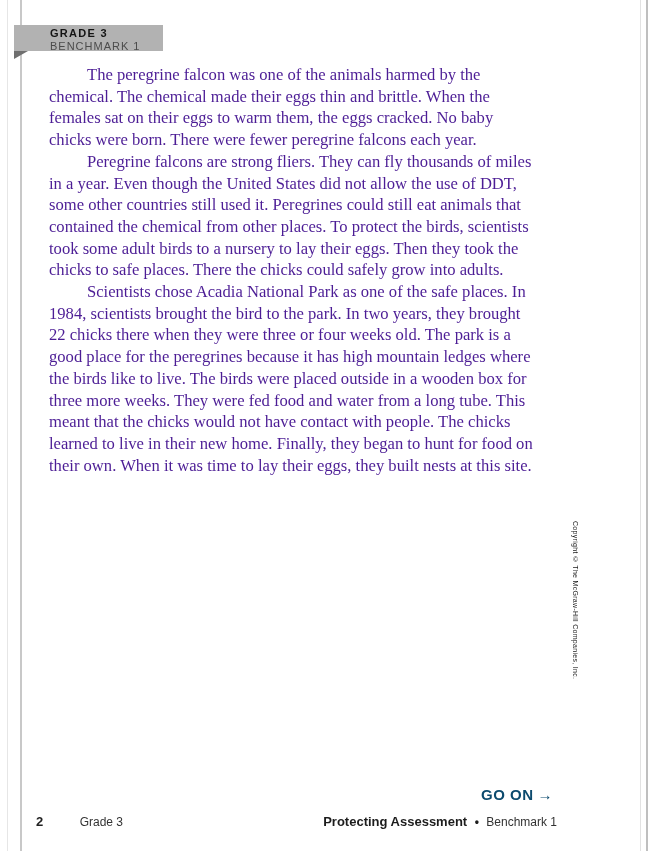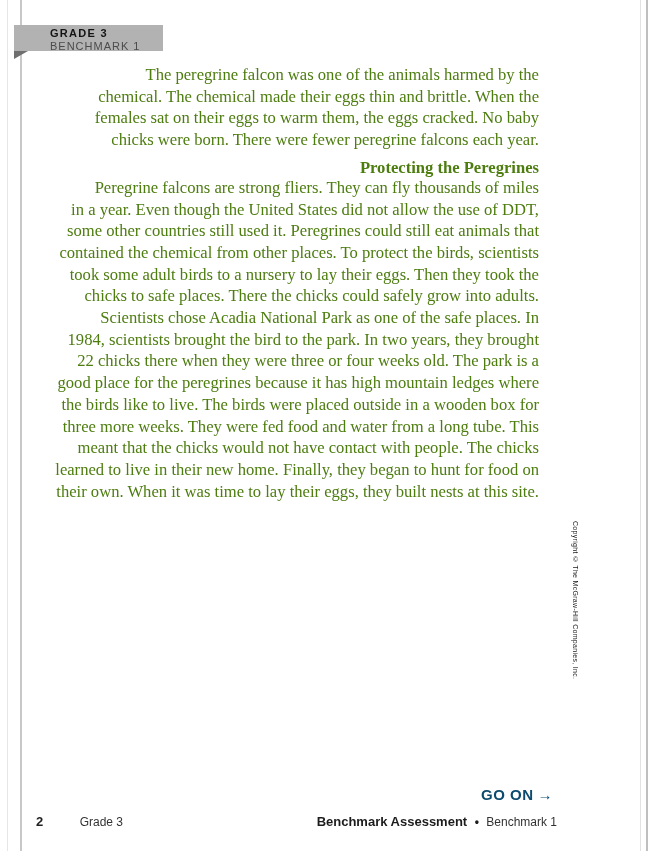--- a/index.html
+++ b/index.html
@@ -24,23 +24,23 @@
   .tab-benchmark {
     font-size:11px; color:#4b4b4b;
     letter-spacing:1px; line-height:11px; margin-top:2px; white-space:nowrap;
   }
   .tab-fold {
     position:absolute; left:14px; top:51px; width:0; height:0;
     border-top:8px solid #6f6f6f; border-right:14px solid transparent;
   }
 
   .passage {
-    position:absolute; left:55px; top:64px; width:484px;
+    position:absolute; left:49px; top:64px; width:484px;
     font-family:"Liberation Serif", serif; font-size:16.6px;
-    line-height:21.7px; color:#4d7c0f; text-align:right;
+    line-height:21.7px; color:#4c1d95; text-align:left;
   }
   .passage p  { margin:0; text-indent:38px; }
   .passage h3 { margin:7px 0 0 0; font-size:16.6px; line-height:19px; font-weight:700; }
 
   .copyright {
     position:absolute; left:572px; top:521px;
     writing-mode:vertical-rl; white-space:nowrap;
     font-size:7px; color:#1a1a1a; letter-spacing:0.3px;
   }
 
@@ -69,34 +69,33 @@
 <div class="vline right-outer"></div>
 
 <header class="tab">
   <div class="tab-grade">GRADE 3</div>
   <div class="tab-benchmark">BENCHMARK 1</div>
 </header>
 <div class="tab-fold"></div>
 
 <main class="passage">
   <p>The peregrine falcon was one of the animals harmed by the chemical. The chemical made their eggs thin and brittle. When the females sat on their eggs to warm them, the eggs cracked. No baby chicks were born. There were fewer peregrine falcons each year.</p>
-  <h3>Protecting the Peregrines</h3>
   <p>Peregrine falcons are strong fliers. They can fly thousands of miles in a year. Even though the United States did not allow the use of DDT, some other countries still used it. Peregrines could still eat animals that contained the chemical from other places. To protect the birds, scientists took some adult birds to a nursery to lay their eggs. Then they took the chicks to safe places. There the chicks could safely grow into adults.</p>
   <p>Scientists chose Acadia National Park as one of the safe places. In 1984, scientists brought the bird to the park. In two years, they brought 22 chicks there when they were three or four weeks old. The park is a good place for the peregrines because it has high mountain ledges where the birds like to live. The birds were placed outside in a wooden box for three more weeks. They were fed food and water from a long tube. This meant that the chicks would not have contact with people. The chicks learned to live in their new home. Finally, they began to hunt for food on their own. When it was time to lay their eggs, they built nests at this site.</p>
 </main>
 
 <aside class="copyright">Copyright © The McGraw-Hill Companies, Inc.</aside>
 
 <div class="go-on">
   <span>GO ON</span><span class="arrow">→</span>
 </div>
 
 <footer class="footer">
   <div class="footer-left">
     <span class="pg">2</span>
     <span class="grade">Grade 3</span>
   </div>
   <div class="footer-right">
-    <span class="assessment">Benchmark Assessment</span>
+    <span class="assessment">Protecting Assessment</span>
     <span class="sep">•</span>
     <span class="benchmark">Benchmark 1</span>
   </div>
 </footer>
 
 </body></html>

